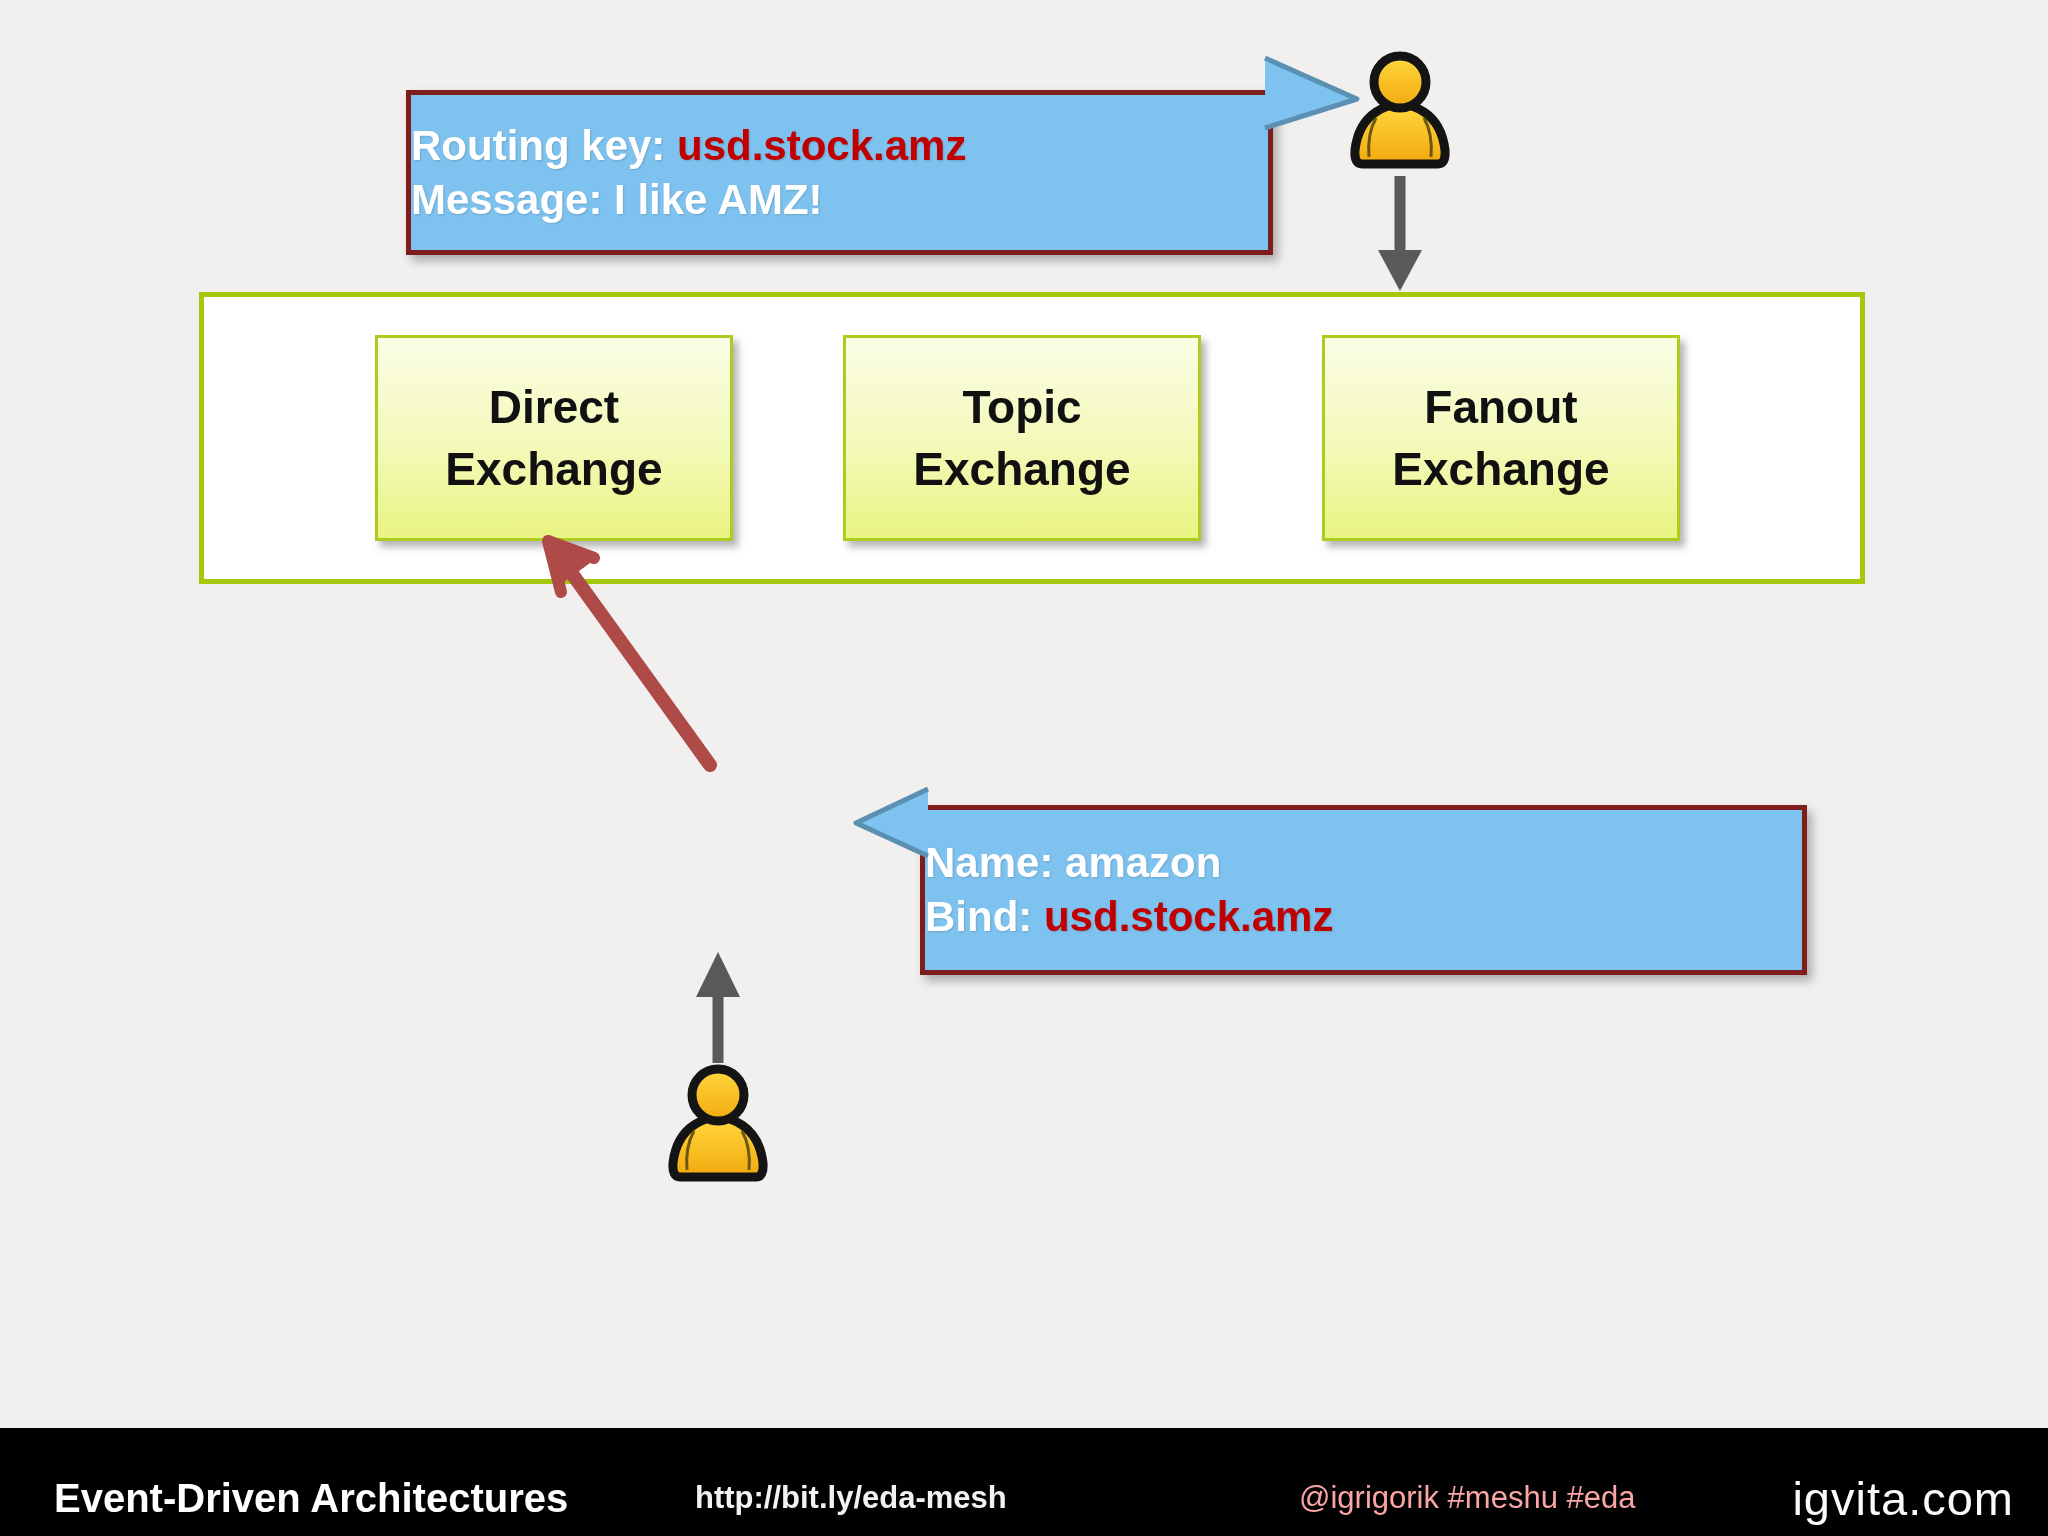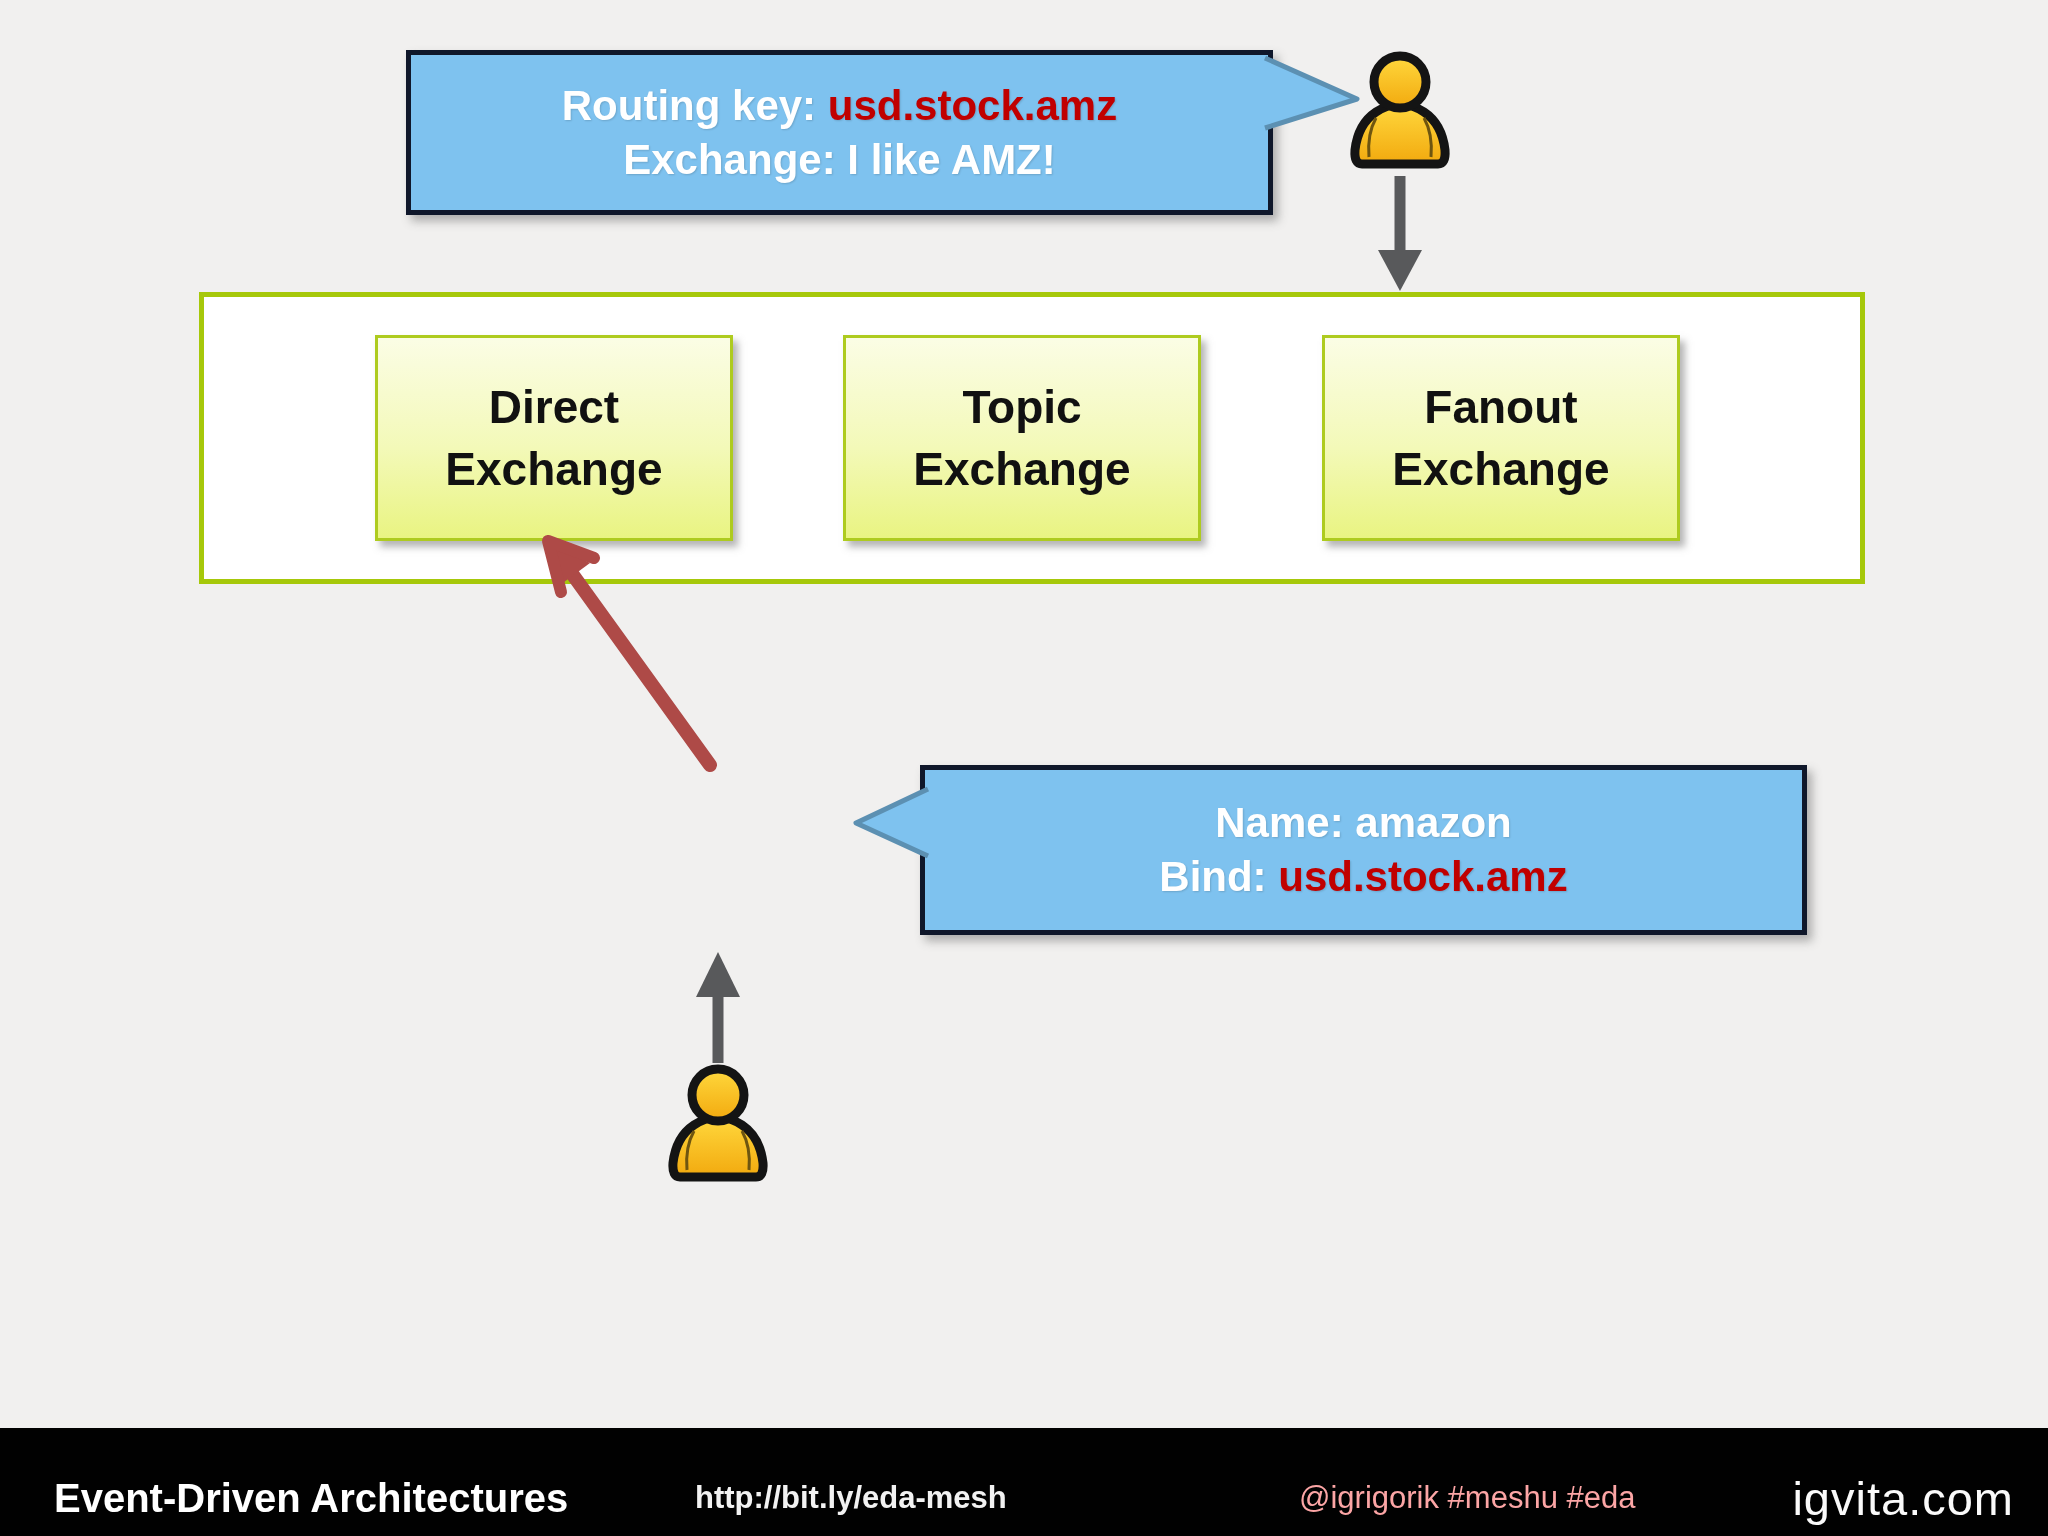--- a/index.html
+++ b/index.html
@@ -3,24 +3,25 @@
 <meta charset="utf-8">
 <style>
   html,body{margin:0;padding:0;background:#e8e8e8;}
   #slide{
     position:relative;width:2048px;height:1536px;overflow:hidden;
     background:#f1f0ef;
     font-family:"Liberation Sans","DejaVu Sans",sans-serif;
   }
   
   .bubble{
-    position:absolute;background:#7ec2ef;border:5px solid #0f172a;
+    position:absolute;background:#7ec2ef;border:5px solid #7f1d1d;
     box-sizing:border-box;display:flex;flex-direction:column;
-    justify-content:center;align-items:center;
+    justify-content:center;align-items:flex-start;
     box-shadow:5px 6px 9px rgba(90,90,90,.45);
+    margin-top:40px;
   }
   .bubble .line{
     font-size:42px;font-weight:bold;color:#ffffff;line-height:54px;
     white-space:nowrap;text-shadow:1px 1px 2px rgba(0,0,0,.15);
   }
   .bubble .hl{color:#c00000;}
   
   #container-box{
     position:absolute;left:199px;top:292px;width:1666px;height:292px;
     background:#ffffff;border:5px solid #a6c80a;box-sizing:border-box;
@@ -64,21 +65,21 @@
   
   #overlay{position:absolute;left:0;top:0;width:2048px;height:1536px;pointer-events:none;}
 </style>
 </head>
 <body>
 
 <div id="slide">
 
   <div class="bubble" id="producer-bubble" style="left:406px;top:50px;width:867px;height:165px;">
     <div class="line"><span>Routing key: </span><span class="hl">usd.stock.amz</span></div>
-    <div class="line">Exchange: I like AMZ!</div>
+    <div class="line">Message: I like AMZ!</div>
   </div>
 
   <div id="container-box"></div>
 
   <div class="exchange-box" style="left:375px;">
     <div class="lbl">Direct
 Exchange</div>
   </div>
   <div class="exchange-box" style="left:843px;">
     <div class="lbl">Topic

